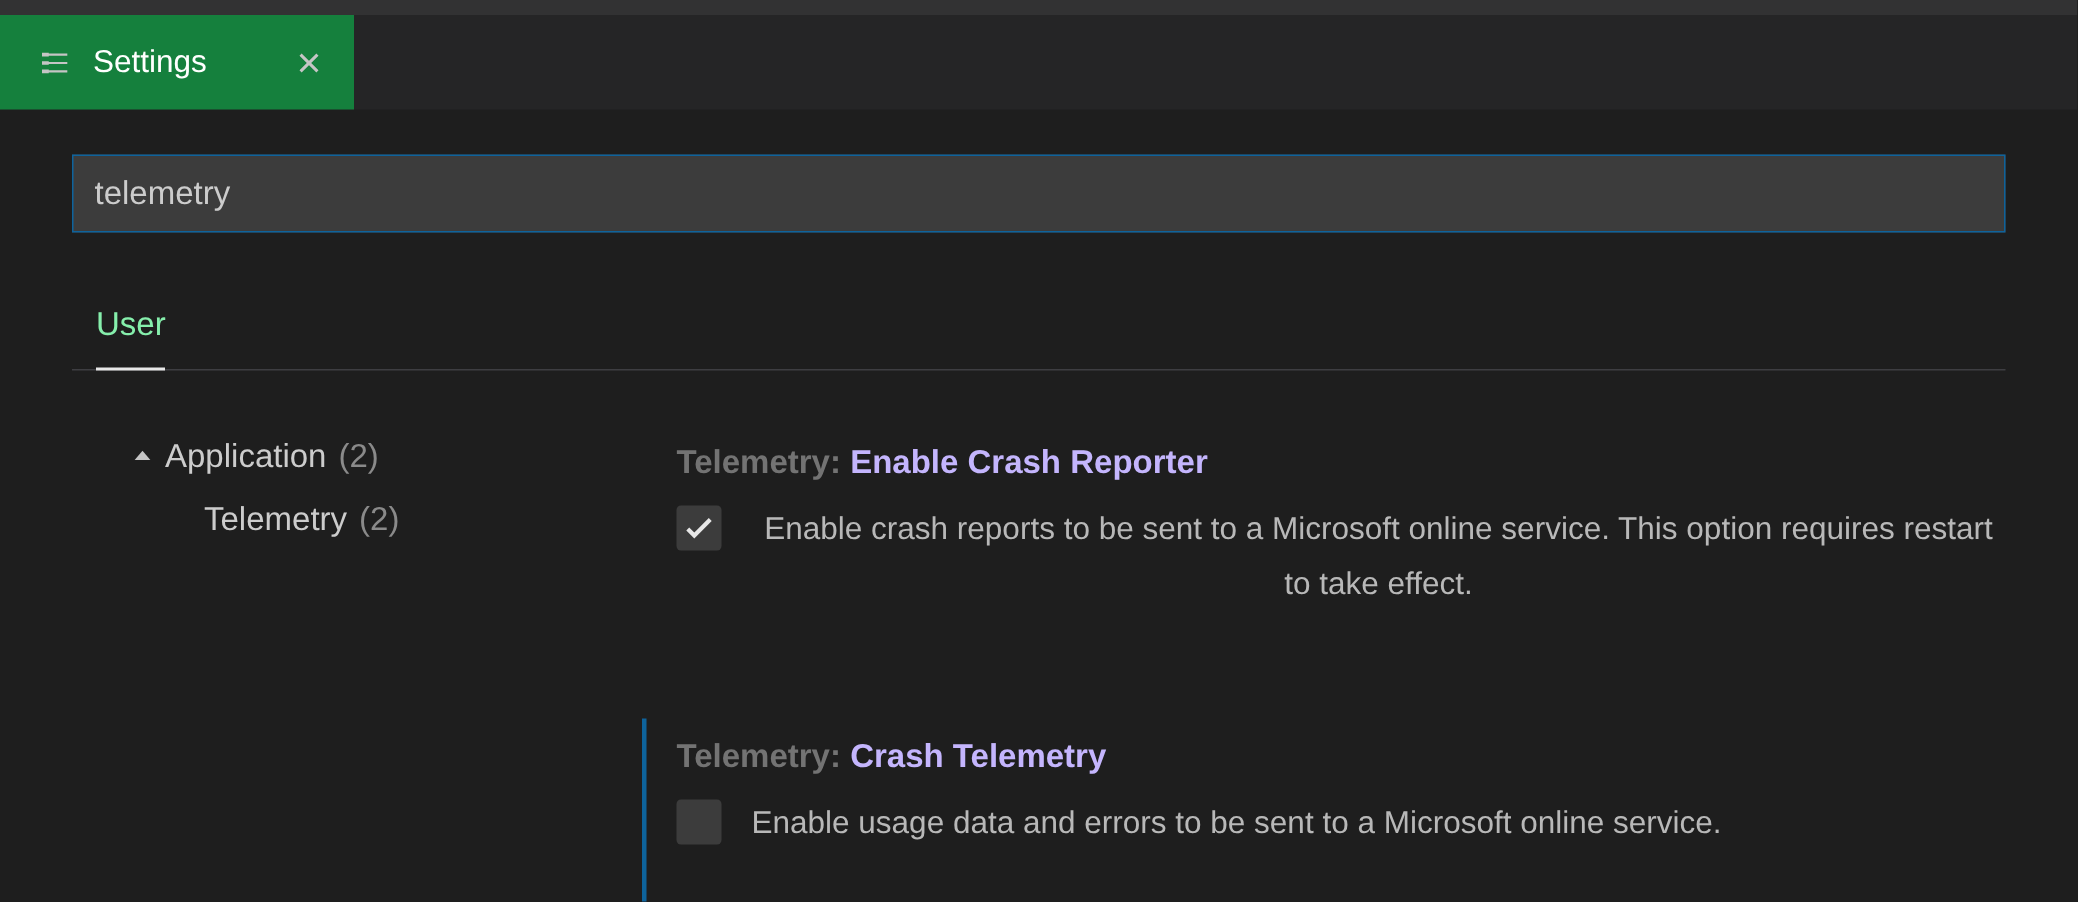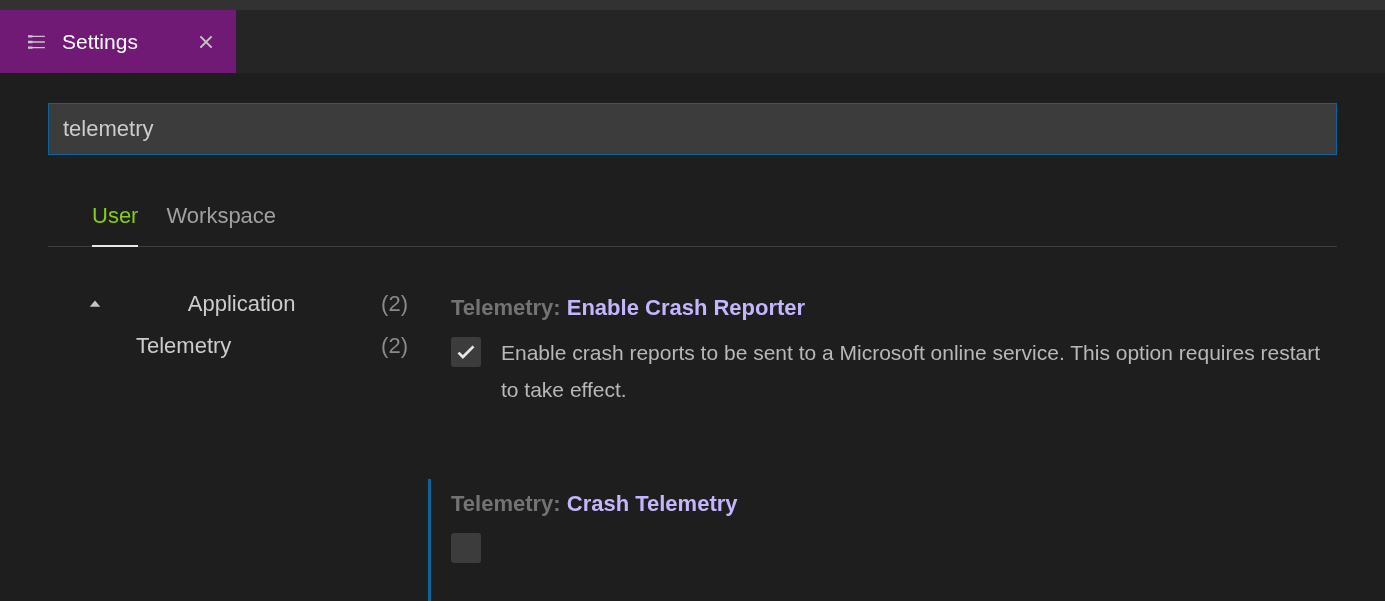--- a/index.html
+++ b/index.html
@@ -22,21 +22,21 @@
     .tab-bar {
       display: flex;
       background: #252526;
       height: 63px;
       align-items: stretch;
     }
     .tab {
       display: flex;
       align-items: center;
       padding: 0 18px 0 28px;
-      background: #701a75;
+      background: #15803d;
       gap: 32px;
       min-width: 236px;
     }
     .tab-icon {
       width: 18px;
       height: 18px;
       display: flex;
       align-items: center;
       justify-content: center;
     }
@@ -75,42 +75,40 @@
       border-bottom: 1px solid #3e3e42;
       padding-left: 16px;
     }
     .scope-tab {
       font-size: 22px;
       padding: 6px 0 16px 0;
       cursor: pointer;
       color: #a0a0a0;
     }
     .scope-tab.active {
-      color: #84cc16;
+      color: #86efac;
       border-bottom: 2px solid #e7e7e7;
       margin-bottom: -1px;
-      margin-left: 28px;
     }
     .settings-body {
       display: flex;
       margin-top: 36px;
     }
     .tree {
       width: 360px;
       flex-shrink: 0;
       padding-left: 40px;
     }
     .tree-item {
       display: flex;
       align-items: center;
       font-size: 22px;
       padding: 8px 0;
       cursor: pointer;
       gap: 8px;
-      justify-content: space-between;
     }
     .tree-item.child {
       padding-left: 48px;
     }
     .tree-chevron {
       width: 14px;
       height: 14px;
       display: flex;
       align-items: center;
       justify-content: center;
@@ -159,20 +157,21 @@
       align-items: center;
       justify-content: center;
       cursor: pointer;
       flex-shrink: 0;
       margin-top: 2px;
     }
     .setting-desc {
       font-size: 21px;
       color: #b8b8b8;
       line-height: 1.75;
+      text-align: center;
     }
   </style>
 </head>
 <body>
 
 <div class="title-bar"></div>
 
 <div class="tab-bar">
   <div class="tab">
     <span class="tab-icon">
@@ -188,21 +187,20 @@
       </svg>
     </span>
   </div>
 </div>
 
 <div class="content">
   <input type="text" class="search-box" value="telemetry" style="">
 
   <div class="tabs-container">
     <div class="scope-tab active">User</div>
-    <div class="scope-tab">Workspace</div>
   </div>
 
   <div class="settings-body">
     <div class="tree">
       <div class="tree-item">
         <span class="tree-chevron">
           <svg width="14" height="14" viewBox="0 0 16 16">
             <path d="M2 11 L8 4 L14 11 Z" fill="#c5c5c5"></path>
           </svg>
         </span>
@@ -229,17 +227,18 @@
           <div class="setting-desc">Enable crash reports to be sent to a Microsoft online service. This option requires restart to take effect.</div>
         </div>
       </div>
 
       <div class="setting-item selected">
         <div class="setting-title">
           <span class="setting-category">Telemetry: </span><span class="setting-name">Crash Telemetry</span>
         </div>
         <div class="setting-body">
           <div class="checkbox"></div>
+          <div class="setting-desc">Enable usage data and errors to be sent to a Microsoft online service.</div>
         </div>
       </div>
     </div>
   </div>
 </div>
 
 </body></html>

